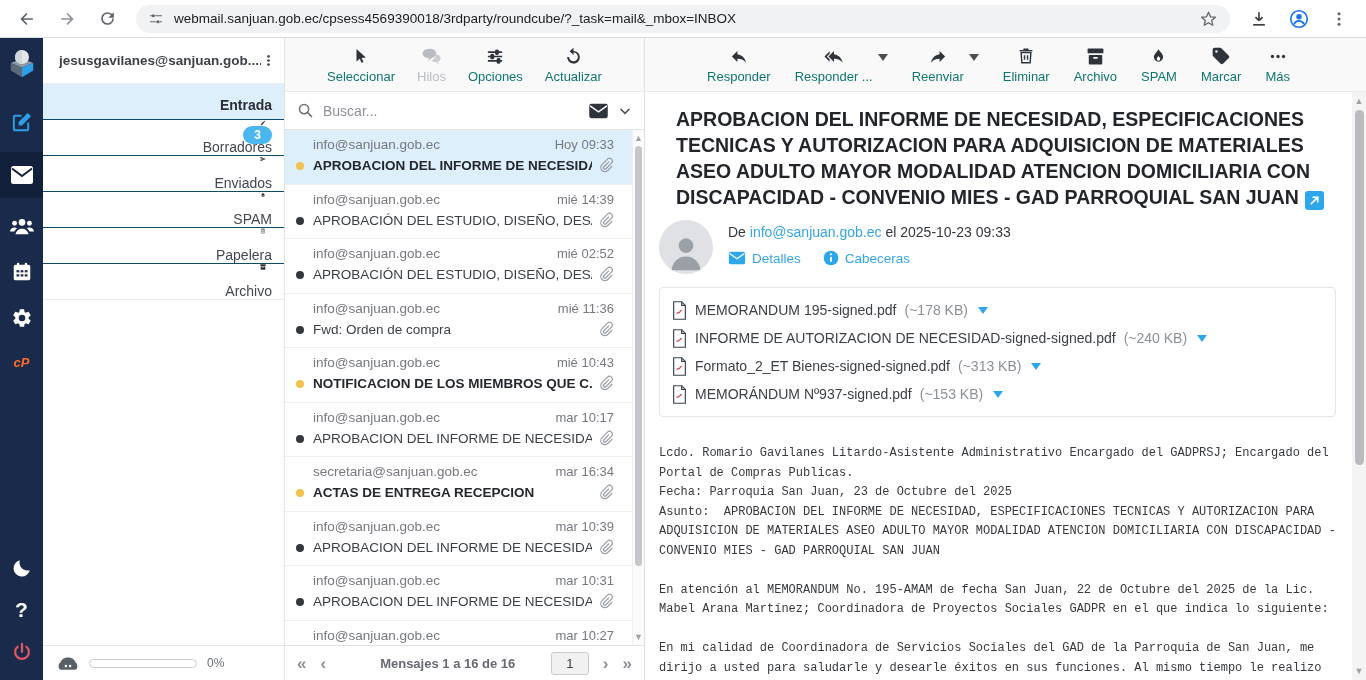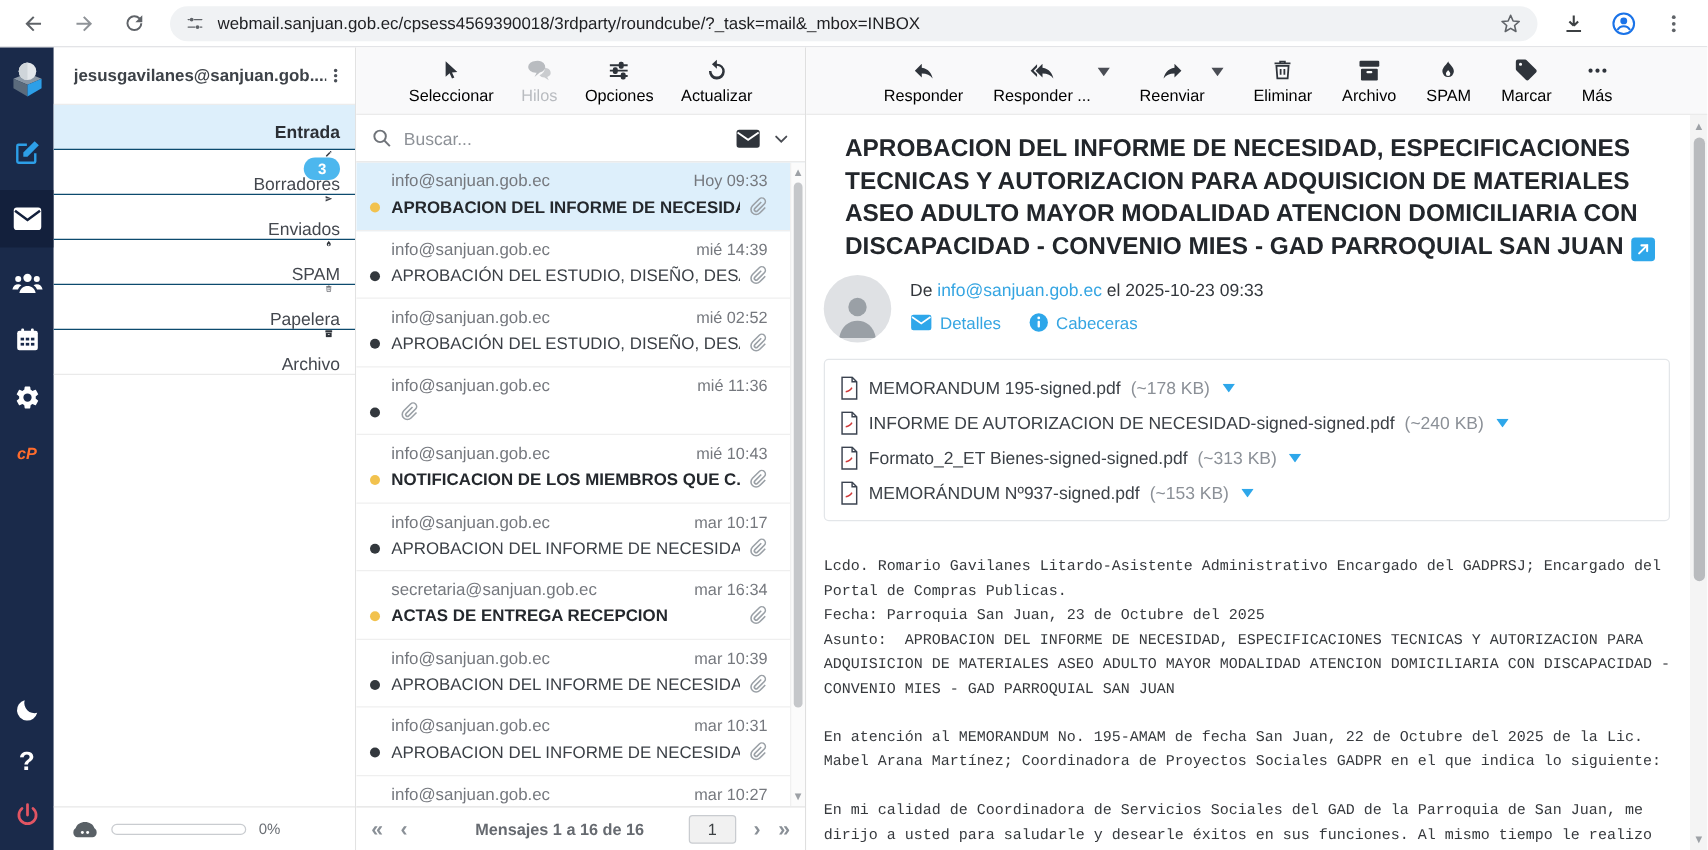--- a/index.html
+++ b/index.html
@@ -41,21 +41,21 @@
   .fspacer { flex:1; }
   .quota { height:35px; border-top:1px solid #e8e8e8; display:flex; align-items:center;
     gap:10px; padding:0 14px; }
   .qbar { width:108px; height:9px; border:1px solid #c9ccd0; border-radius:5px; background:#fff; }
   .qpct { font-size:12px; color:#6a6e74; }
 
   
   .toolbar { height:54px; background:#f9f9fa; border-bottom:1px solid #ebebeb;
     display:flex; align-items:center; justify-content:center; }
   .tbtn { display:flex; flex-direction:column; align-items:center; gap:3px;
-    font-size:13px; color:#000000; cursor:pointer; }
+    font-size:13px; color:#0f766e; cursor:pointer; }
   .tbtn .ticon { height:20px; display:flex; align-items:flex-end; }
   .tbtn.disabled { color:#b9bcc0; }
   .tgroup { display:flex; align-items:center; }
   .caret-sm { margin:0 0 14px 5px; cursor:pointer; }
 
   
   .list { width:360px; border-right:1px solid #dfdfdf; display:flex; flex-direction:column;
     flex:0 0 auto; background:#fff; }
   .list .toolbar { gap:22px; }
   .searchbar { height:38px; border-bottom:1px solid #e3e3e3; display:flex; align-items:center;
@@ -405,20 +405,21 @@
             </svg>
           </div>
       </div>
       <div class="mrow">
         <div class="mline1">
             <span class="msender">info@sanjuan.gob.ec</span>
             <span class="mdate">mié 11:36</span>
           </div>
         <div class="mline2">
             <span class="dot"></span>
+            <span class="msubj">Fwd: Orden de compra</span>
           <svg class="clip" width="16" height="17" viewBox="0 0 24 24" fill="none" stroke="#9aa0a6" stroke-width="1.9">
               <path d="M16.5 6.2l-7.6 7.6a2.1 2.1 0 0 0 3 3l8.3-8.3a4.2 4.2 0 0 0-6-6L6 10.7a6.1 6.1 0 0 0 8.7 8.7l6.6-6.6"></path>
             </svg>
           </div>
       </div>
       <div class="mrow unread">
         <div class="mline1">
             <span class="msender">info@sanjuan.gob.ec</span>
             <span class="mdate">mié 10:43</span>
           </div>

